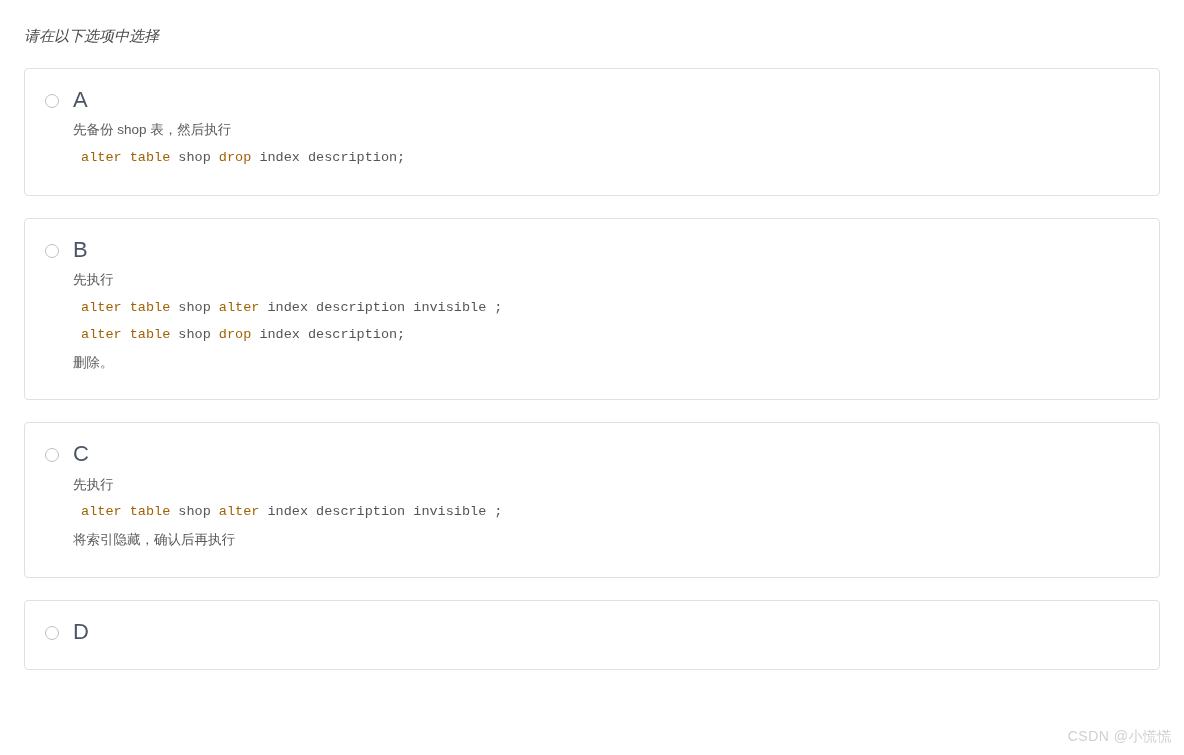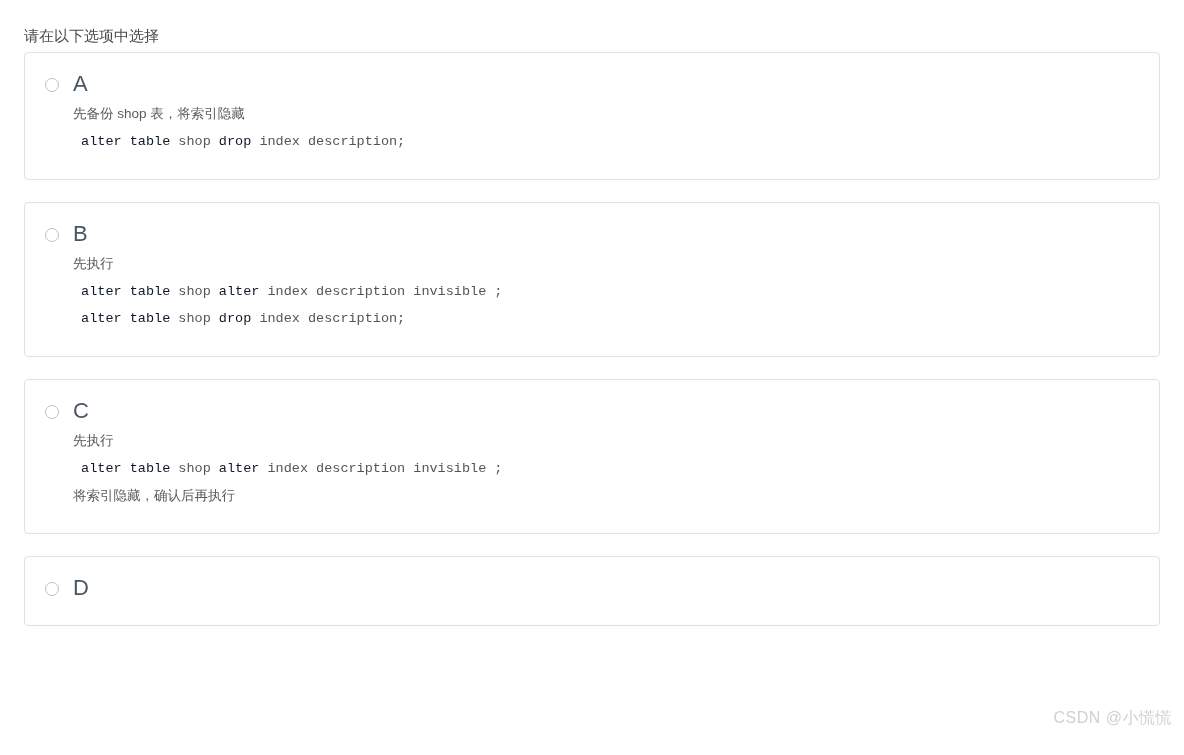--- a/index.html
+++ b/index.html
@@ -7,22 +7,23 @@
   font-family: -apple-system, BlinkMacSystemFont, "Segoe UI", "PingFang SC", "Microsoft YaHei", sans-serif;
   background: #ffffff;
   color: #333;
   padding: 24px;
   font-size: 14px;
   line-height: 1.6;
 }
 .prompt {
   font-size: 15px;
   color: #4a4a4a;
-  margin-bottom: 4px;
+  margin-bottom: 20px;
   font-weight: 500;
+  font-style: italic;
 }
 .option {
   border: 1px solid #e0e0e0;
   border-radius: 4px;
   padding: 18px 20px 20px 20px;
   margin-bottom: 22px;
   display: flex;
   align-items: flex-start;
   gap: 14px;
 }
@@ -48,51 +49,52 @@
   font-size: 13.5px;
   margin: 6px 0;
 }
 .code-line {
   font-family: "SFMono-Regular", Consolas, "Liberation Mono", Menlo, monospace;
   font-size: 13.5px;
   margin: 6px 0;
   white-space: pre;
   color: #555;
 }
-.kw { color: #0f172a; }
+.kw { color: #a16207; }
 .watermark {
   position: fixed;
-  bottom: 24px;
+  bottom: 8px;
   right: 12px;
-  font-size: 16px;
+  font-size: 14px;
   color: #d0d0d0;
   letter-spacing: 0.5px;
 }
 </style>
 </head>
 <body>
 
 <div class="prompt">请在以下选项中选择</div>
 
 <div id="options-container">
     <div class="option">
       <div class="radio"></div>
       <div class="option-body">
         <div class="letter">A</div>
-        <div class="desc">先备份 shop 表，将索引隐藏</div>
+        <div class="desc">先备份 shop 表，然后执行</div>
         <div class="code-line"><span> </span><span class="kw">alter</span><span> </span><span class="kw">table</span><span> shop </span><span class="kw">drop</span><span> </span><span>index</span><span> description;</span></div>
       </div>
     </div>
     <div class="option">
       <div class="radio"></div>
       <div class="option-body">
         <div class="letter">B</div>
         <div class="desc">先执行</div>
         <div class="code-line"><span> </span><span class="kw">alter</span><span> </span><span class="kw">table</span><span> shop </span><span class="kw">alter</span><span> </span><span>index</span><span> description invisible ;</span></div>
         <div class="code-line"><span> </span><span class="kw">alter</span><span> </span><span class="kw">table</span><span> shop </span><span class="kw">drop</span><span> </span><span>index</span><span> description;</span></div>
+        <div class="desc">删除。</div>
       </div>
     </div>
     <div class="option">
       <div class="radio"></div>
       <div class="option-body">
         <div class="letter">C</div>
         <div class="desc">先执行</div>
         <div class="code-line"><span> </span><span class="kw">alter</span><span> </span><span class="kw">table</span><span> shop </span><span class="kw">alter</span><span> </span><span>index</span><span> description invisible ;</span></div>
         <div class="desc">将索引隐藏，确认后再执行</div>
       </div>

